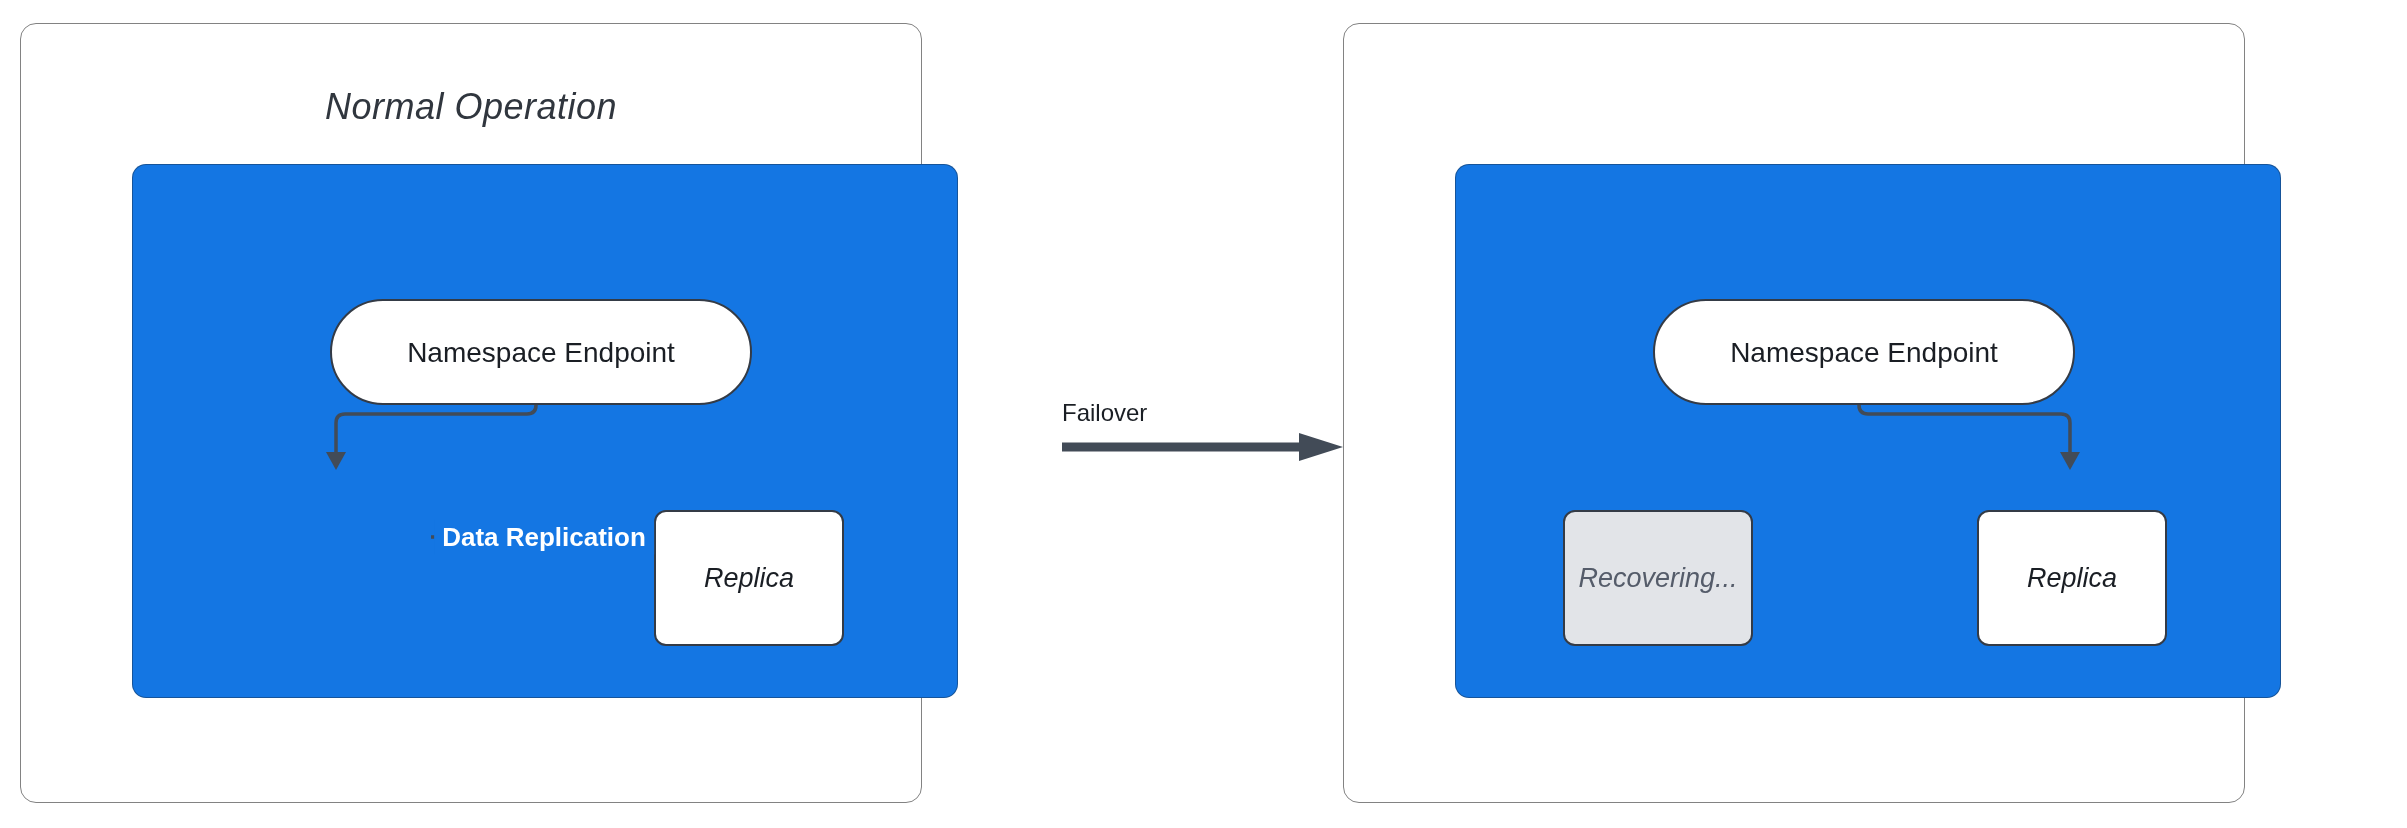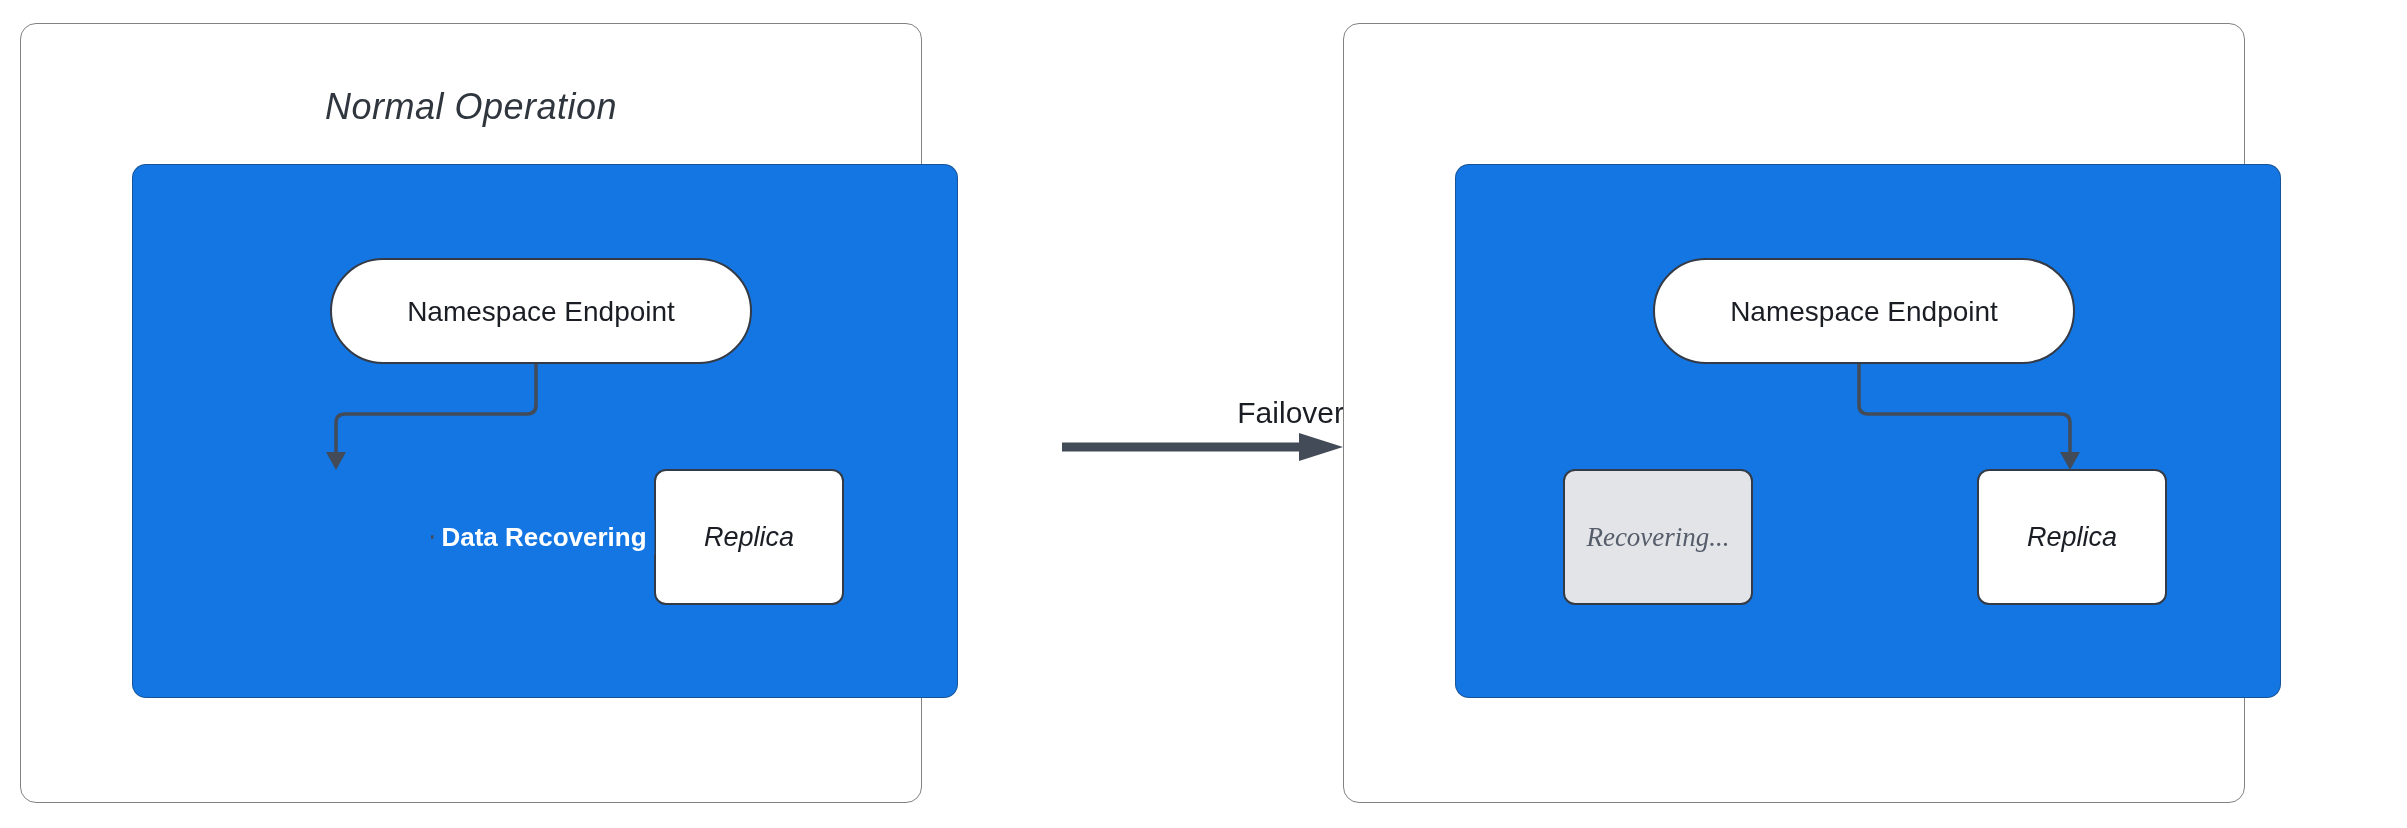--- a/index.html
+++ b/index.html
@@ -25,37 +25,37 @@
 
   .panel-title{position:absolute;top:62px;left:0;right:0;text-align:center;
     font-size:36px;line-height:42px;font-style:italic;font-weight:normal;
     color:var(--title-text);letter-spacing:.5px;}
 
   .cluster{position:absolute;left:111px;top:140px;width:826px;height:534px;
     background:var(--container-blue);border:1px solid rgba(25,45,65,.45);border-radius:14px;}
 
   .node{position:absolute;display:flex;align-items:center;justify-content:center;
     text-align:center;background:#ffffff;border:2.5px solid var(--node-border);
-    color:var(--node-text);font-size:27px;line-height:35px;}
+    color:var(--node-text);font-size:27px;line-height:35px;margin-top:41px;}
   .pill{left:309px;top:234px;width:422px;height:106px;border-radius:53px;font-size:28px;}
   .box{top:445px;width:190px;height:136px;border-radius:12px;padding:0 12px;}
   .box.col-a{left:219px;}
   .box.col-b{left:633px;font-style:italic;}
-  .box.recovering{background:var(--recovering-fill);color:var(--recovering-text);font-style:italic;font-family:Liberation Serif, serif;}
+  .box.recovering{background:var(--recovering-fill);color:var(--recovering-text);font-style:italic;}
 
   .edges{position:absolute;left:0;top:0;width:1040px;height:778px;pointer-events:none;}
   .edges path{fill:none;stroke:var(--edge-color);stroke-width:3.5px;}
   .edges polygon{fill:var(--edge-color);stroke:none;}
 
   .edge-label{position:absolute;left:523px;top:513px;transform:translate(-50%,-50%);
     background:var(--container-blue);color:var(--edge-label-text);
     font-size:26px;font-weight:bold;white-space:nowrap;padding:2px 8px;}
 
-  .transition-label{position:absolute;left:1062px;top:396px;width:282px;text-align:right;
-    font-size:30px;line-height:34px;color:var(--node-text);}
+  .transition-label{position:absolute;left:1062px;top:396px;width:282px;text-align:left;
+    font-size:24px;line-height:34px;color:var(--node-text);}
   .transition-arrow{position:absolute;left:1062px;top:417px;width:282px;height:60px;}
   .transition-arrow path{fill:none;stroke:var(--edge-color);stroke-width:9px;}
   .transition-arrow polygon{fill:var(--edge-color);}
 </style>
 </head>
 <body>
 
 <div class="canvas">
 
   <section class="panel left">
@@ -70,21 +70,21 @@
       </g>
       <g>
         <path d="M410,513 L613,513"></path>
         <polygon points="611,503 611,523 634,513"></polygon>
       </g>
     </svg>
 
     <div class="node pill">Namespace Endpoint</div>
     <div class="node box col-b">Replica</div>
 
-    <div class="edge-label">Data Recovering</div>
+    <div class="edge-label">Data Replication</div>
   </section>
 
   <div class="transition-label">Failover</div>
   <svg class="transition-arrow" viewBox="0 0 282 60">
     <path d="M0,30 L240,30"></path>
     <polygon points="237,16 237,44 281,30"></polygon>
   </svg>
 
   <section class="panel right">
 

